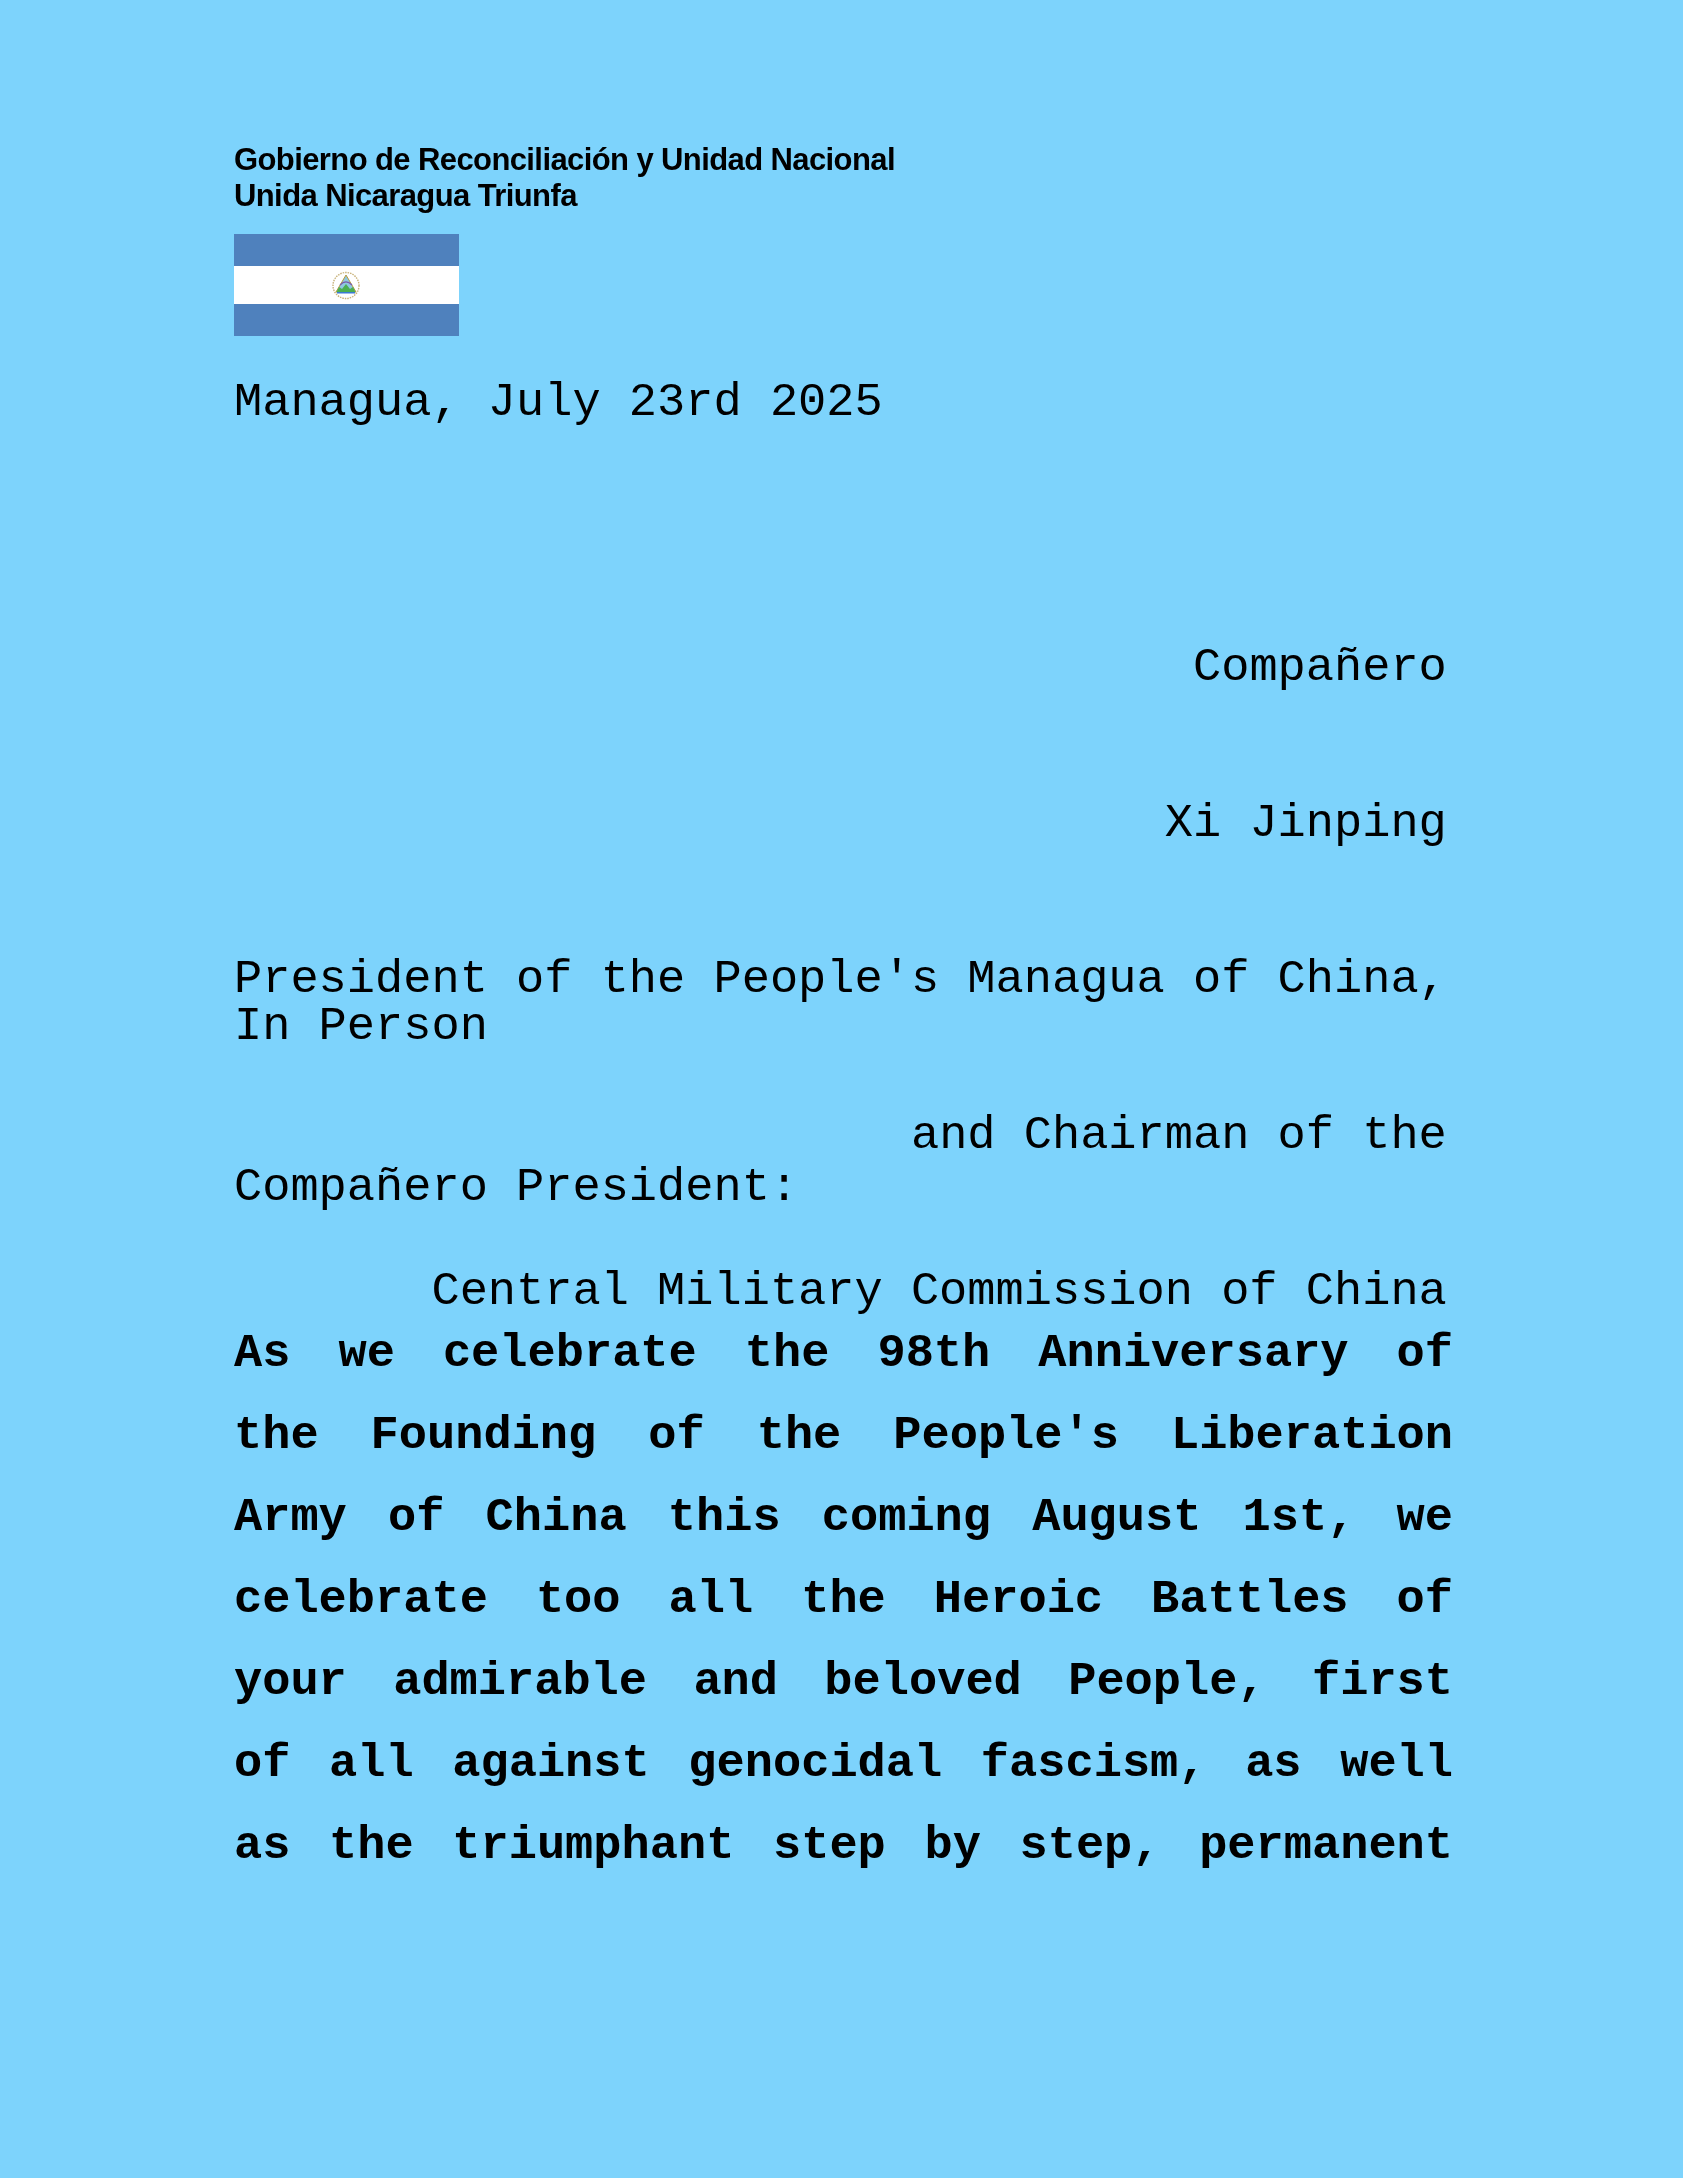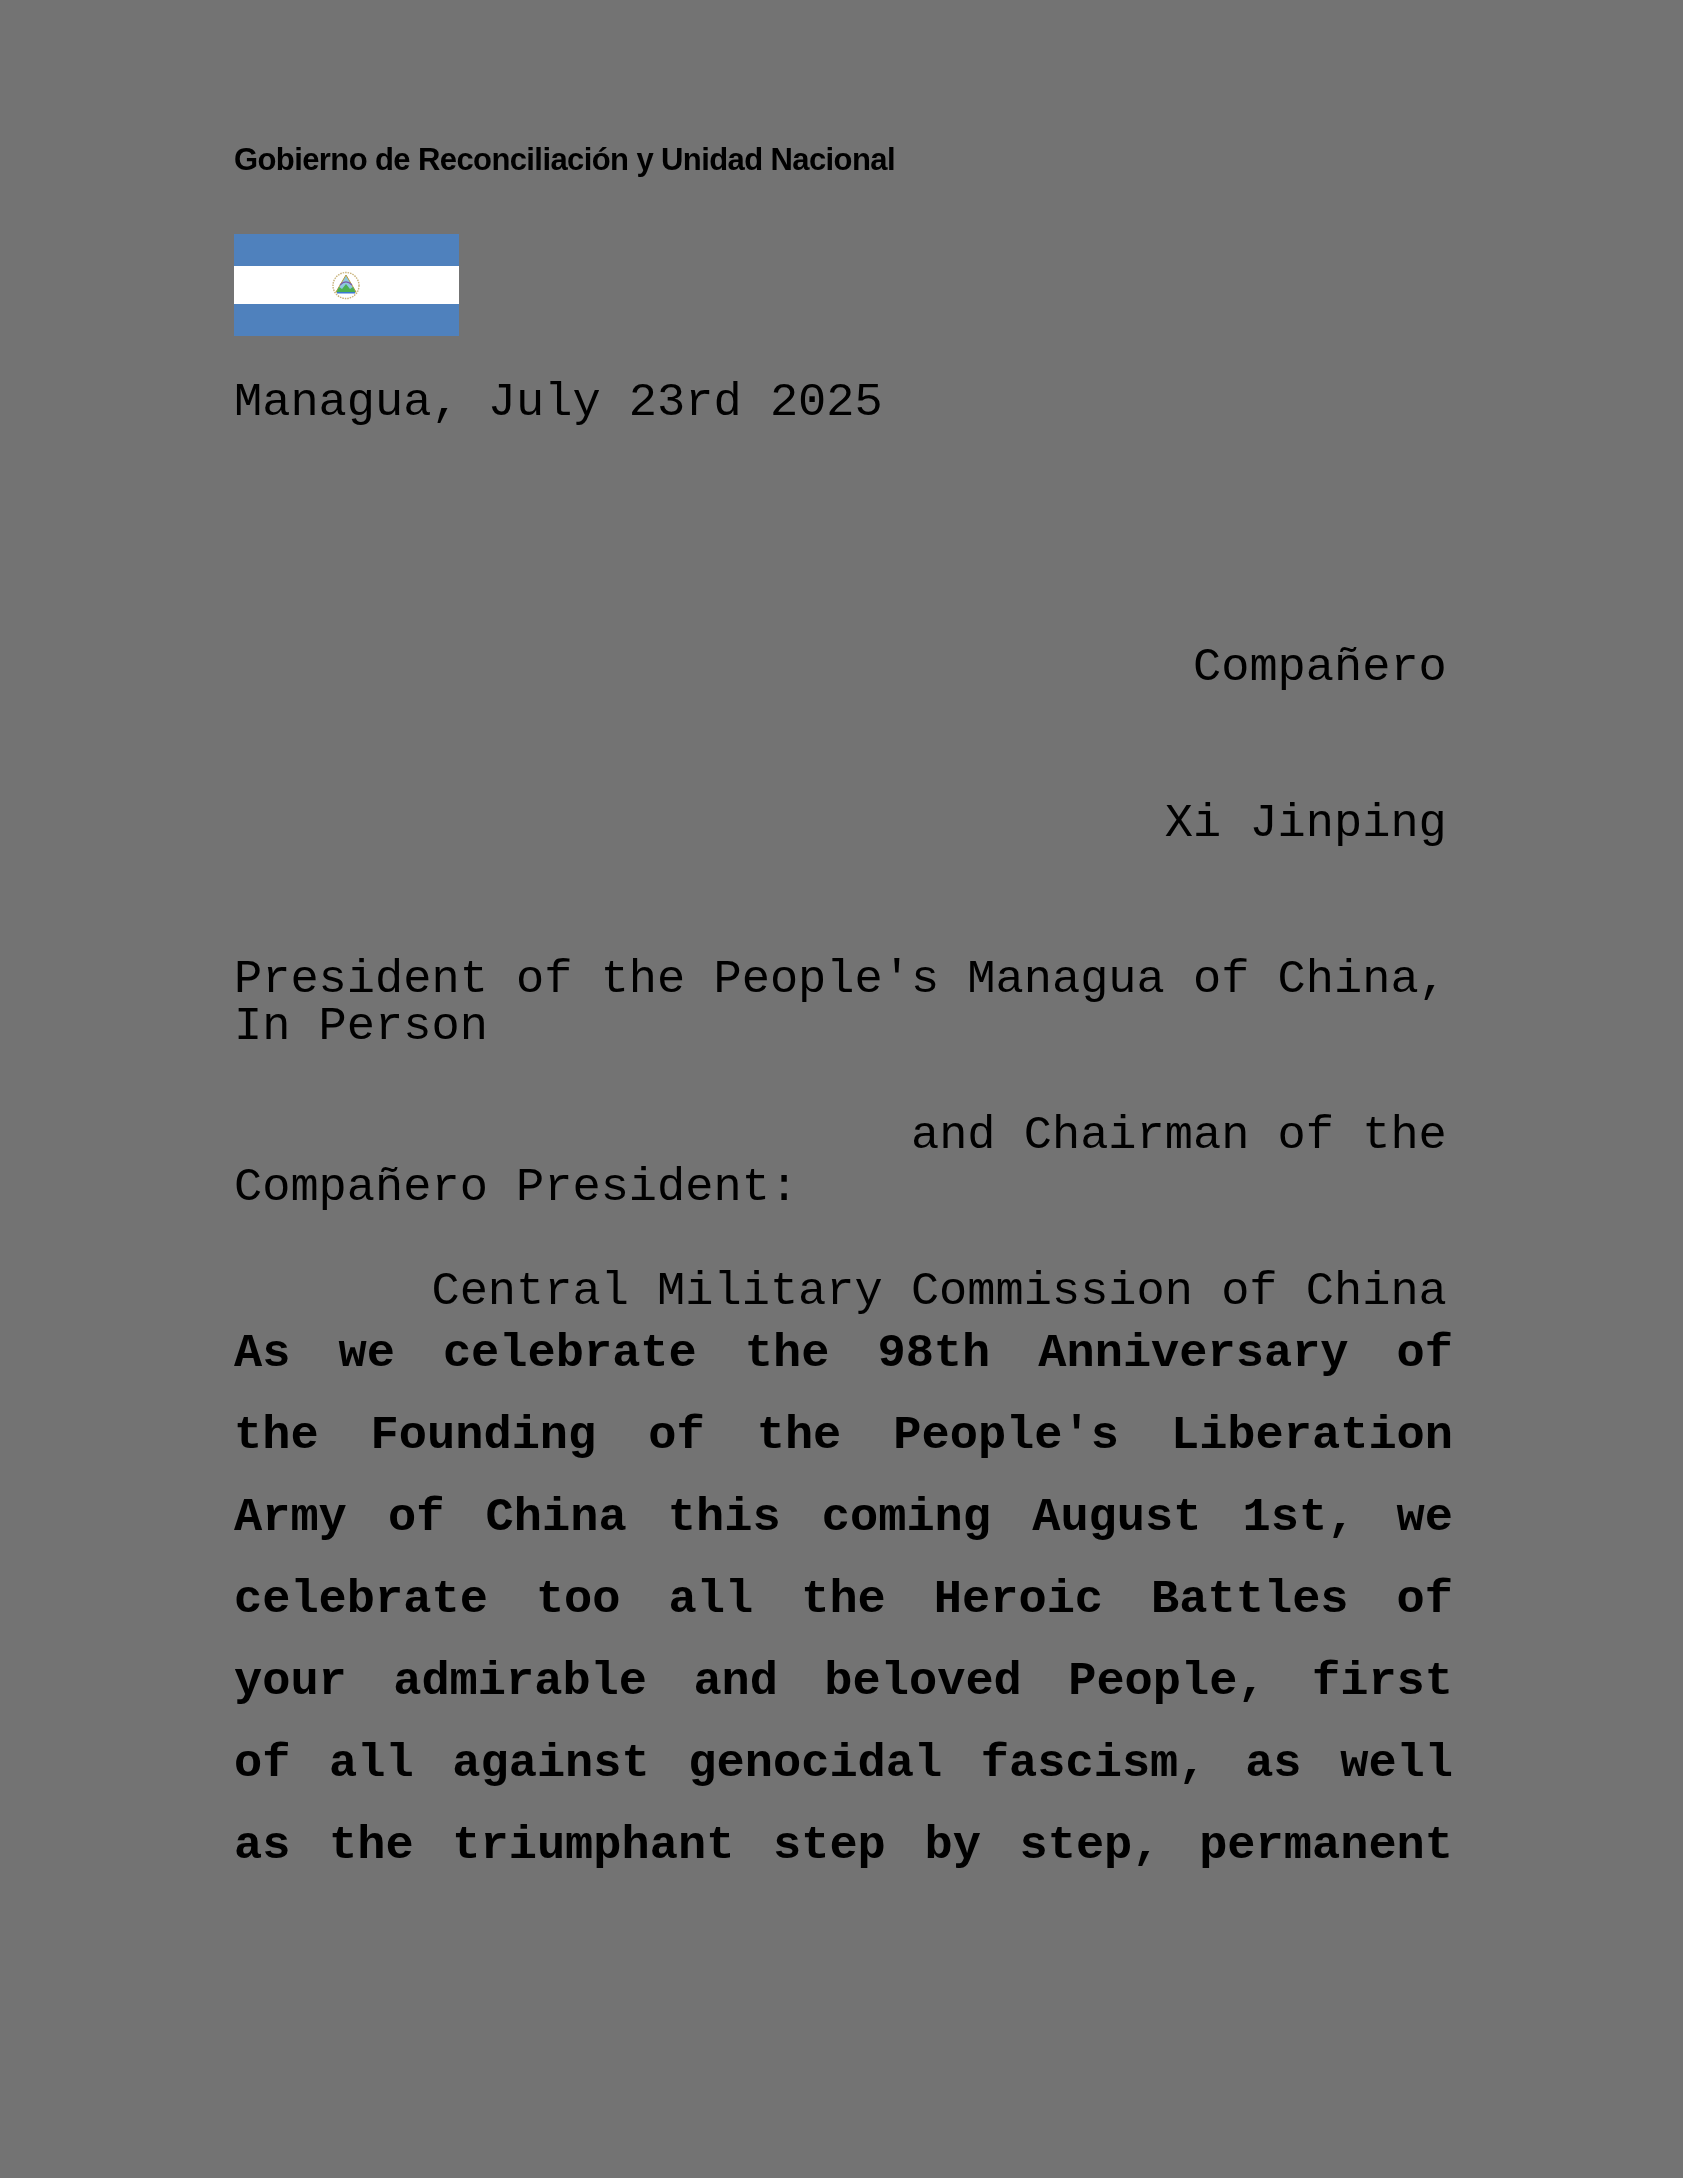--- a/index.html
+++ b/index.html
@@ -12,21 +12,21 @@
     height: 2178px;
     position: relative;
     overflow: hidden;
     color: #000000;
   }
   .page {
     position: absolute;
     left: 0; top: 0;
     width: 1683px;
     height: 2178px;
-    background: #737373;
+    background: #7dd3fc;
   }
   .letterhead {
     position: absolute;
     left: 234px;
     top: 142px;
     font-family: "Liberation Sans", sans-serif;
     font-weight: bold;
     font-size: 31px;
     line-height: 36px;
     letter-spacing: -0.6px;
@@ -107,20 +107,21 @@
     overflow: hidden;
   }
 </style>
 </head>
 <body>
 
 <div class="page">
 
   <div class="letterhead">
     <div>Gobierno de Reconciliación y Unidad Nacional</div>
+    <div>Unida Nicaragua Triunfa</div>
   </div>
 
   <div class="flag">
     <div class="band band-top" style="background:#4F81BD;"></div>
     <div class="band band-mid"></div>
     <div class="band band-bot" style="background:#4F81BD;"></div>
     <svg class="emblem" viewBox="0 0 42 31" xmlns="http://www.w3.org/2000/svg">
       <circle cx="21" cy="15.5" r="13" fill="none" stroke="#c8b27a" stroke-width="1.4" stroke-dasharray="1.5 1"></circle>
       <polygon points="21,5 31,22 11,22" fill="#8fc7e0" stroke="#b89a3c" stroke-width="1"></polygon>
       <path d="M11.5,22 L14,17 L17,19 L21,14 L25,19 L28,17 L30.5,22 Z" fill="#4caf50"></path>

